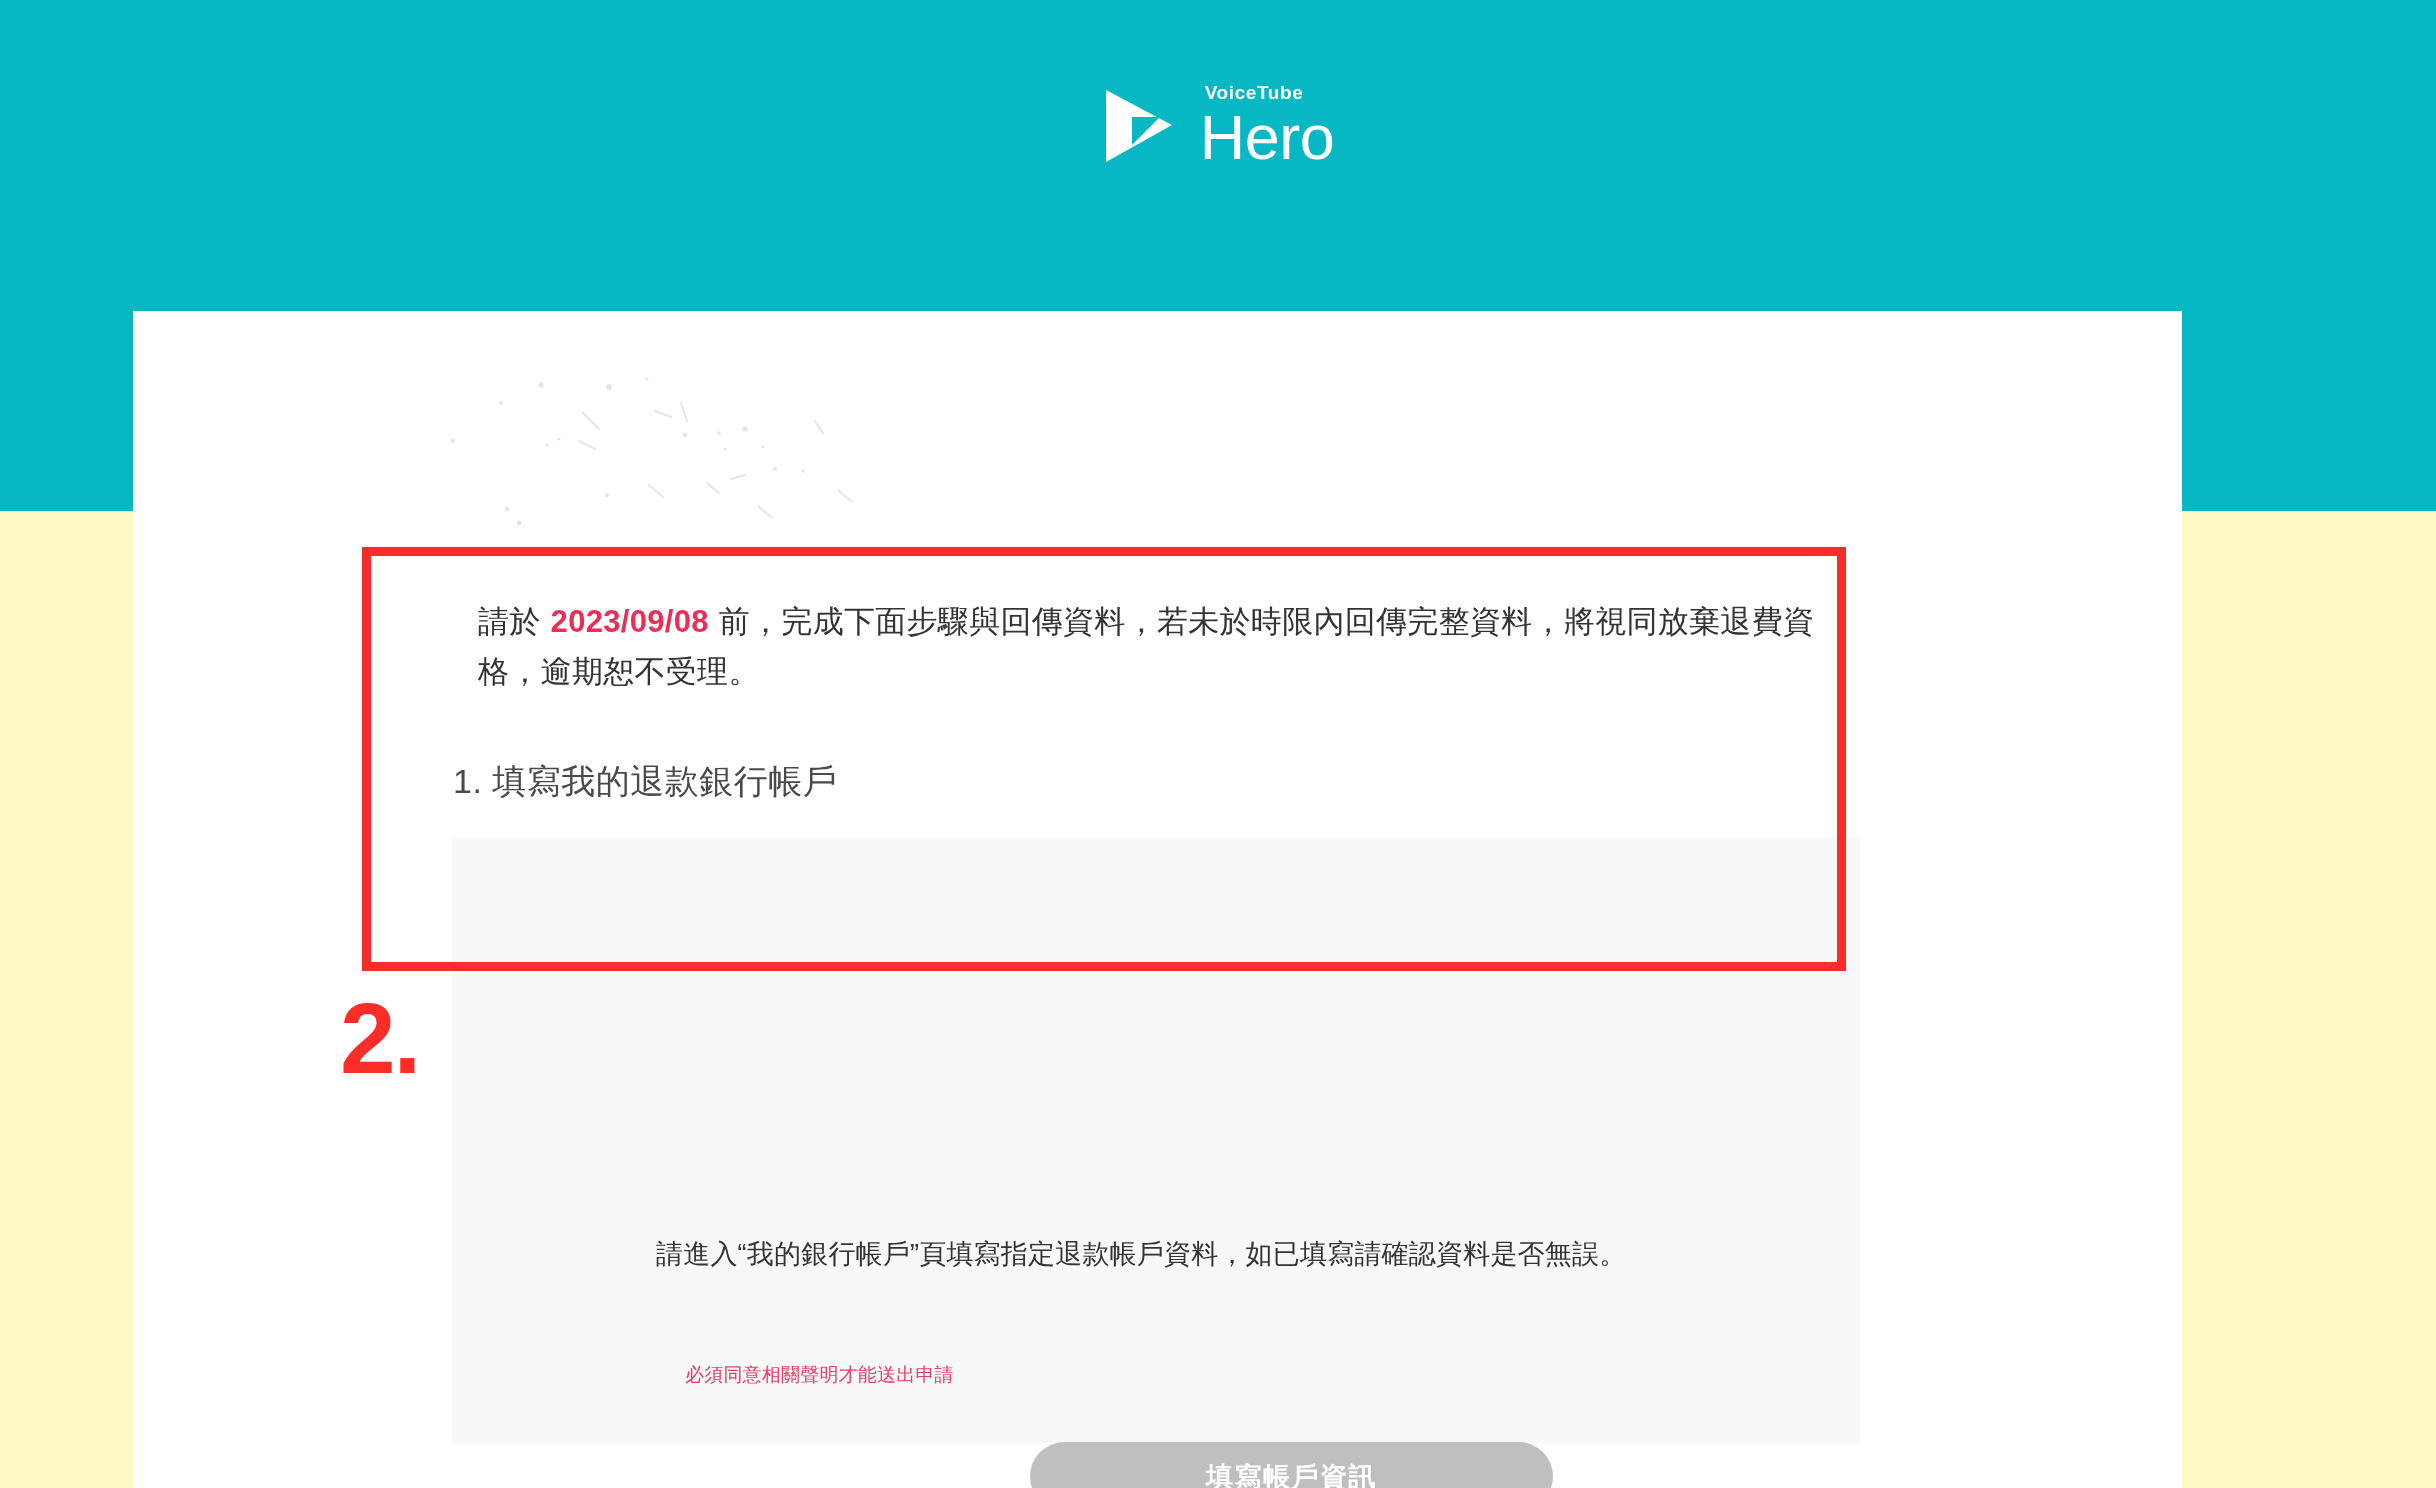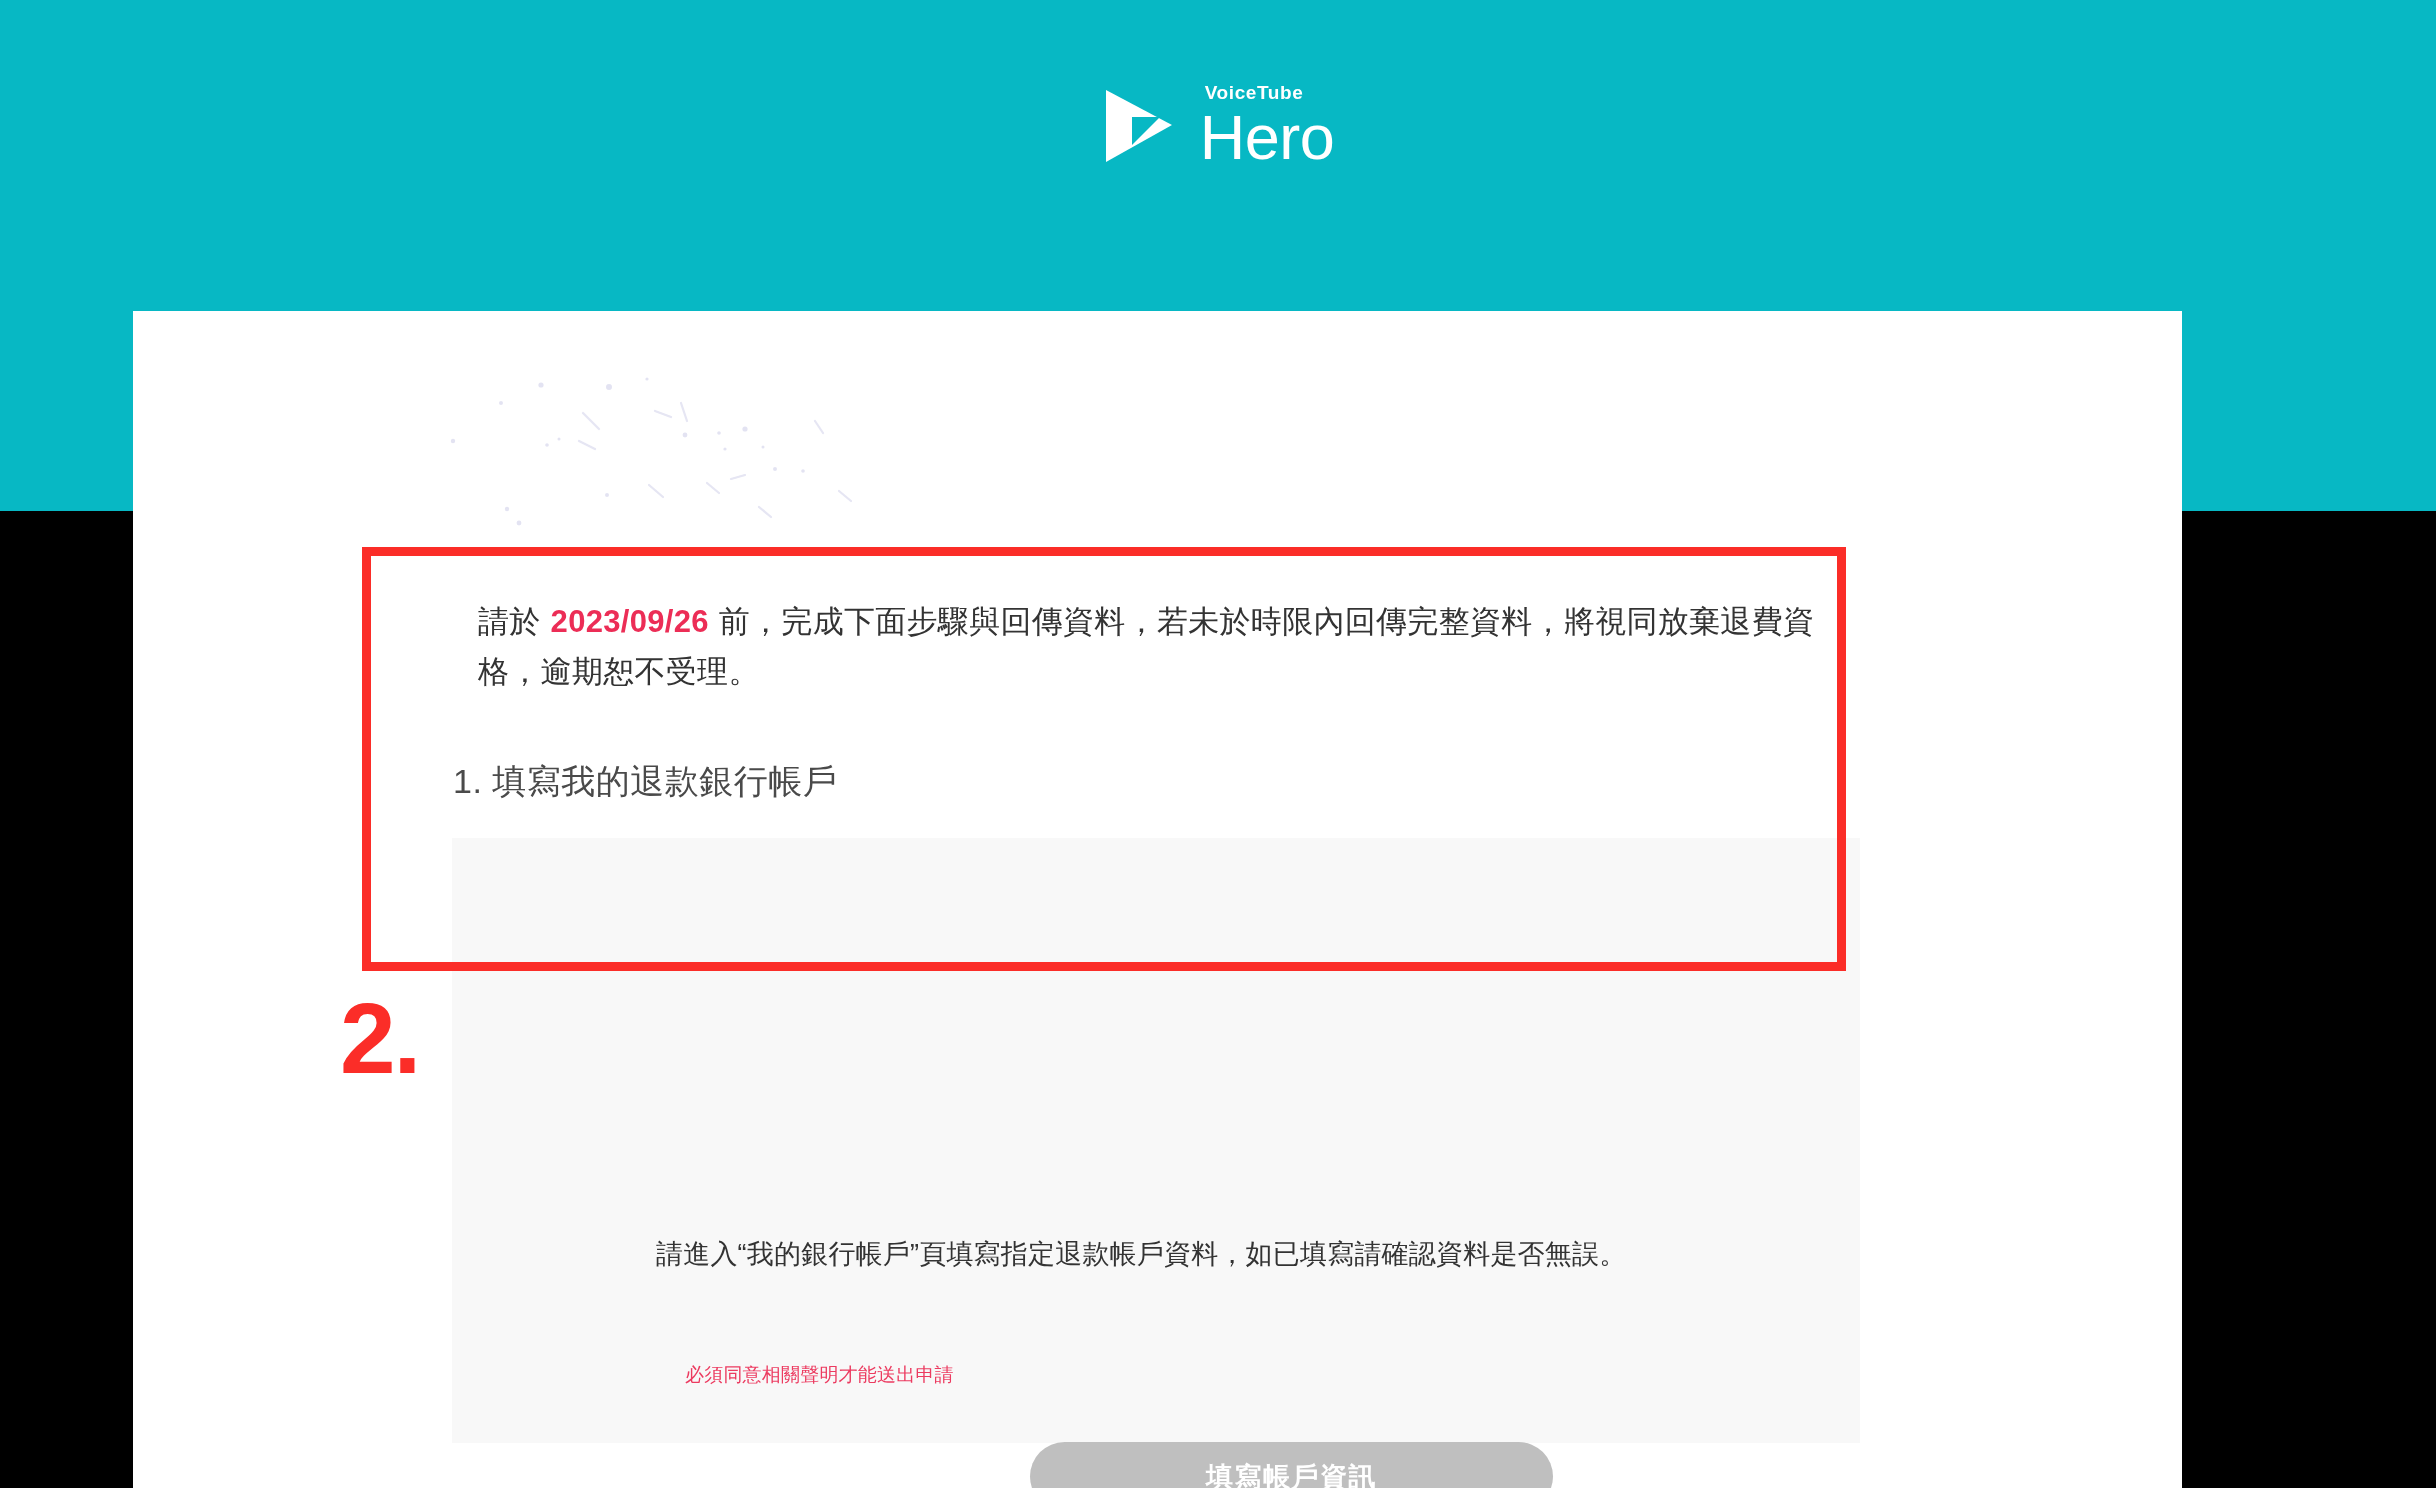--- a/index.html
+++ b/index.html
@@ -13,21 +13,21 @@
     overflow: hidden;
     background: #ffffff;
     font-family: "Liberation Sans", "DejaVu Sans", sans-serif;
     -webkit-font-smoothing: antialiased;
   }
 
   .page {
     position: relative;
     width: 2436px;
     height: 1488px;
-    background: #000000;
+    background: #fef9c3;
   }
 
   
   .hero-band {
     position: absolute;
     left: 0;
     top: 0;
     width: 2436px;
     height: 511px;
     background: #07b8c4;
@@ -285,21 +285,21 @@
         <line x1="308" y1="138" x2="322" y2="134"></line>
         <line x1="226" y1="144" x2="240" y2="156"></line>
         <line x1="284" y1="142" x2="296" y2="152"></line>
         <line x1="336" y1="166" x2="348" y2="176"></line>
         <line x1="416" y1="150" x2="428" y2="160"></line>
         <line x1="392" y1="80" x2="400" y2="92"></line>
       </g>
     </svg>
 
     <p class="deadline-note">
-      <span>請於</span><span class="deadline-date">2023/09/26</span><span>前，完成下面步驟與回傳資料，若未於時限內回傳完整資料，將視同放棄退費資格，逾期恕不受理。</span>
+      <span>請於</span><span class="deadline-date">2023/09/08</span><span>前，完成下面步驟與回傳資料，若未於時限內回傳完整資料，將視同放棄退費資格，逾期恕不受理。</span>
     </p>
 
     <h2 class="step-heading">1. 填寫我的退款銀行帳戶</h2>
 
     <div class="form-card"></div>
 
     <p class="card-lead">請進入“我的銀行帳戶”頁填寫指定退款帳戶資料，如已填寫請確認資料是否無誤。</p>
 
 
     <p class="consent-error">必須同意相關聲明才能送出申請</p>

